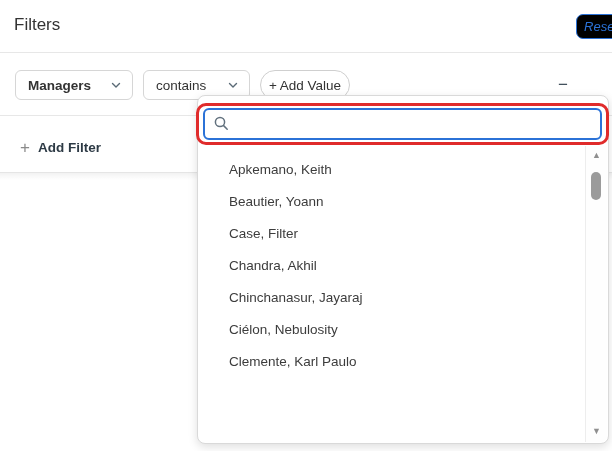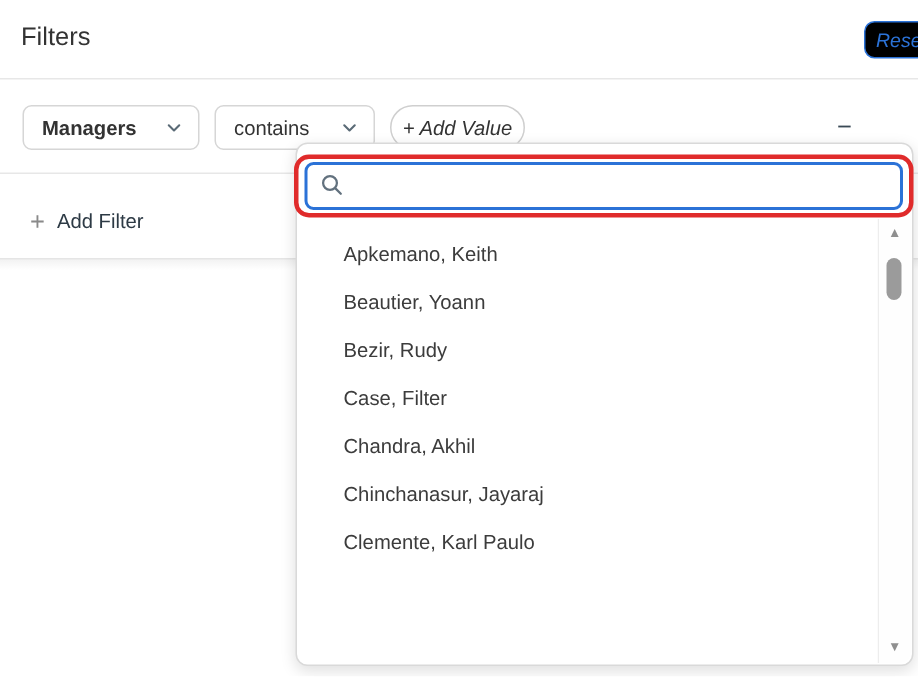--- a/index.html
+++ b/index.html
@@ -59,21 +59,20 @@
   .add-value-btn {
     position: absolute; left: 260px; top: 70px;
     width: 90px; height: 30px;
     background: #fff;
     border: 1px solid #cfcfcf;
     border-radius: 15px;
     font-size: 13.5px; color: #333;
     font-family: inherit;
     display: flex; align-items: center; justify-content: center;
     cursor: pointer;
-    font-style: italic;
   }
   .remove-btn {
     position: absolute; left: 549px; top: 70px;
     width: 28px; height: 30px;
     background: transparent; border: none;
     font-size: 17px; color: #3a4a56;
     font-family: inherit;
     display: flex; align-items: center; justify-content: center;
     cursor: pointer;
   }
@@ -83,21 +82,21 @@
     position: absolute; left: 20px; top: 133px; height: 28px;
     background: transparent; border: none;
     display: flex; align-items: center; gap: 8px;
     font-family: inherit;
     cursor: pointer;
   }
   .add-filter-btn .plus {
     font-size: 17px; color: #8a8a8a; font-weight: 400; line-height: 1;
   }
   .add-filter-btn .txt {
-    font-size: 13.5px; font-weight: 400; color: #2d3a45;
+    font-size: 13.5px; font-weight: 700; color: #2d3a45;
   }
   .card-bottom {
     position: absolute; left: 0; right: 0; top: 172px; height: 1px;
     background: #e5e5e5;
   }
   .card-shadow {
     position: absolute; left: 0; right: 0; top: 173px; height: 7px;
     background: linear-gradient(to bottom, rgba(0,0,0,0.05), rgba(0,0,0,0));
   }
 
@@ -224,29 +223,29 @@
     </div>
 
     <div class="highlight-ring"></div>
 
     <div class="option-list">
 
         <div class="option-item">Apkemano, Keith</div>
 
         <div class="option-item">Beautier, Yoann</div>
 
-        <div class="option-item">Bezir, Rudy</div>
 
 
         <div class="option-item">Case, Filter</div>
 
         <div class="option-item">Chandra, Akhil</div>
 
         <div class="option-item">Chinchanasur, Jayaraj</div>
 
+        <div class="option-item">Ciélon, Nebulosity</div>
 
         <div class="option-item">Clemente, Karl Paulo</div>
       </div>
 
     <div class="scrollbar">
       <div class="scroll-arrow scroll-up">▲</div>
       <div class="scroll-thumb"></div>
       <div class="scroll-arrow scroll-down">▼</div>
     </div>
 

